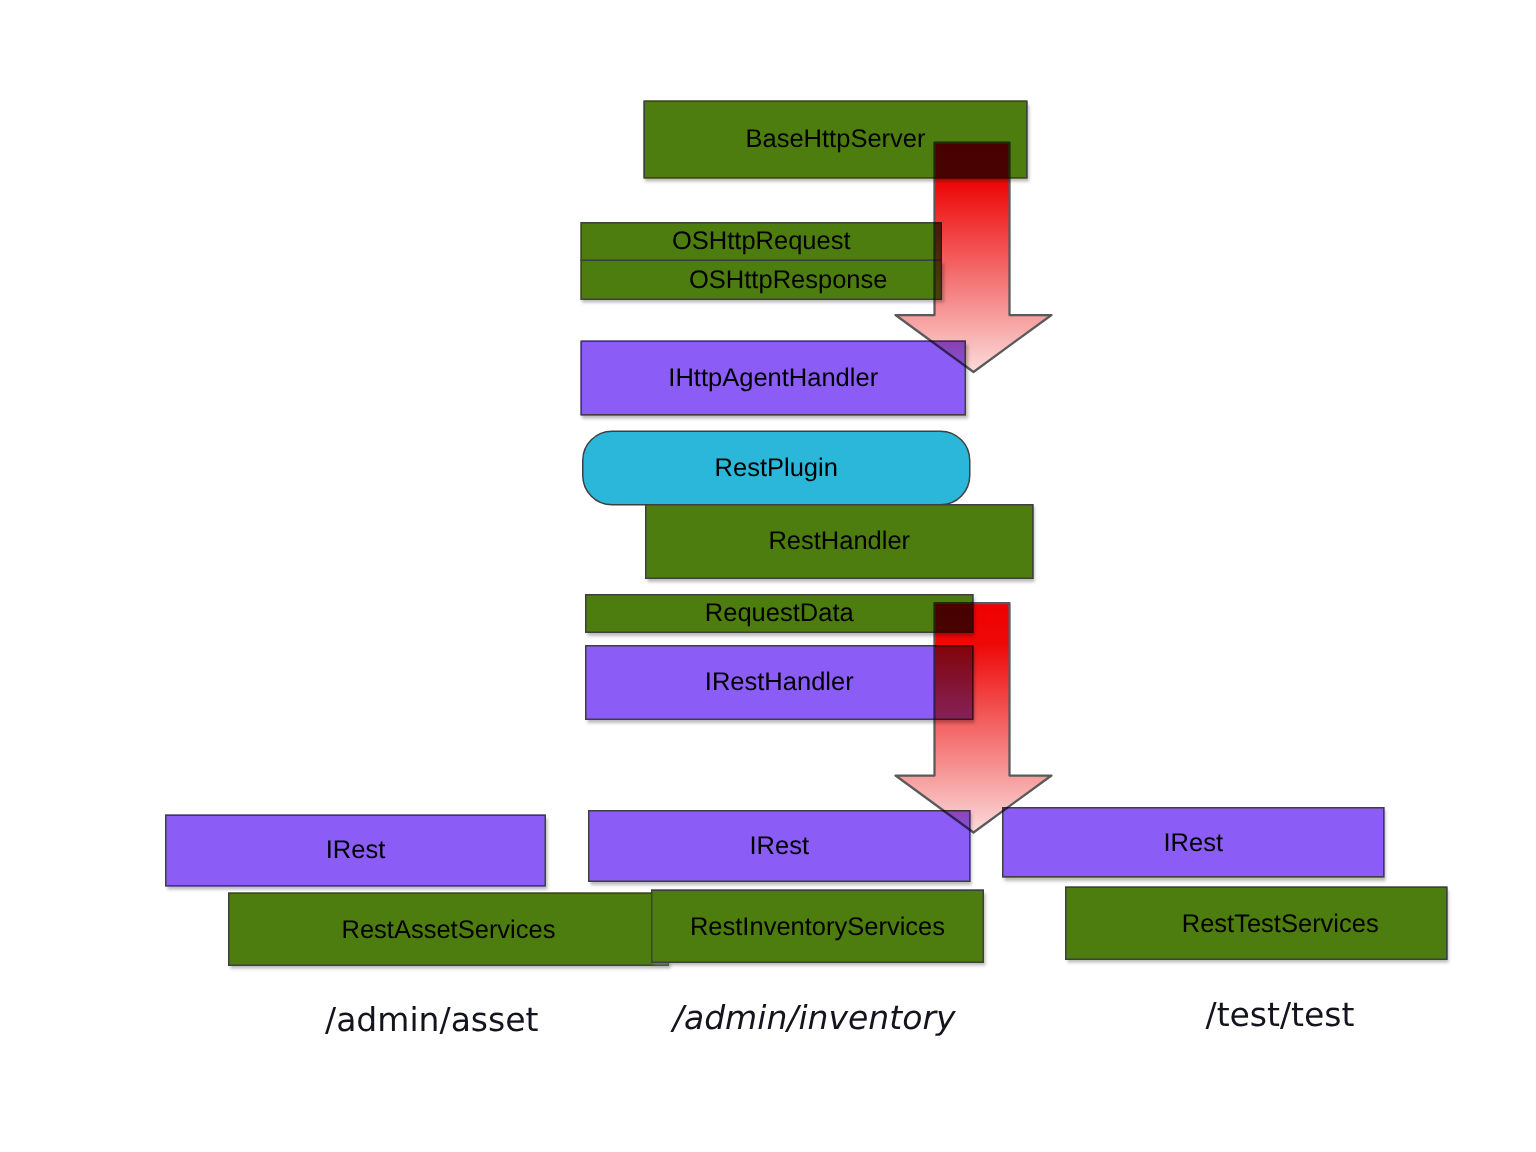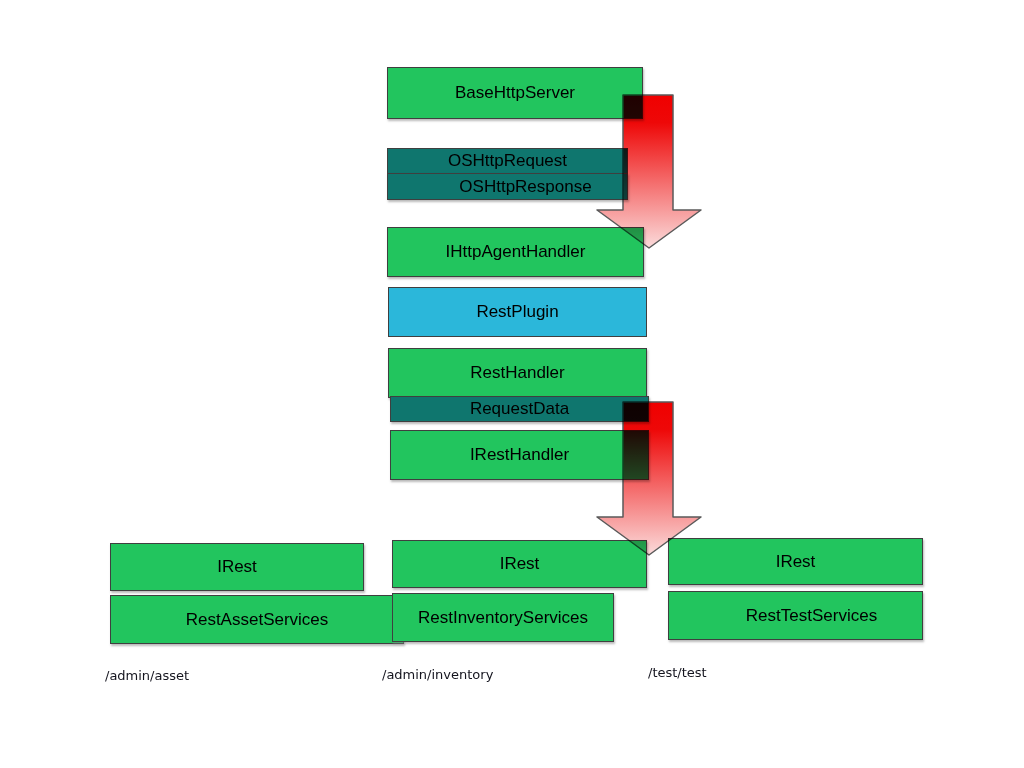--- a/index.html
+++ b/index.html
@@ -22,53 +22,53 @@
     box-sizing: border-box;
     border: 1.5px solid #3f3f3f;
     display: flex;
     align-items: center;
     justify-content: center;
     font-size: 17px;
     color: #000000;
     box-shadow: 1px 2px 2px rgba(130,130,130,0.55);
     white-space: nowrap;
   }
-  .blue   { background: #22c55e; }
-  .yellow { background: #22c55e; }
-  .green  { background: #0f766e; }
+  .blue   { background: #4d7c0f; margin-left: 42px; }
+  .yellow { background: #8b5cf6; }
+  .green  { background: #4d7c0f; }
   .cyan   { background: #2BB7DA; }
 
   
   .b-base        { left: 387px; top:  67px; width: 256px; height: 52px; }
   .b-osreq       { left: 387px; top: 148px; width: 241px; height: 26px; box-shadow: none; }
   .b-osres       { left: 387px; top: 173px; width: 241px; height: 27px; padding-left: 36px; }
   .b-ihttp       { left: 387px; top: 227px; width: 257px; height: 50px; }
-  .b-restplugin  { left: 388px; top: 287px; width: 259px; height: 50px; box-shadow: none; }
-  .b-resthandler { left: 388px; top: 348px; width: 259px; height: 50px; }
+  .b-restplugin  { left: 388px; top: 287px; width: 259px; height: 50px; box-shadow: none; border-radius: 20px; }
+  .b-resthandler { left: 388px; top: 336px; width: 259px; height: 50px; }
   .b-reqdata     { left: 390px; top: 396px; width: 259px; height: 26px; }
   .b-iresthandler{ left: 390px; top: 430px; width: 259px; height: 50px; }
 
   
   .b-c1i { left: 110px; top: 543px; width: 254px; height: 48px; }
   .b-c1s { left: 110px; top: 595px; width: 294px; height: 49px; }
   .b-c2i { left: 392px; top: 540px; width: 255px; height: 48px; }
   .b-c2s { left: 392px; top: 593px; width: 222px; height: 49px; }
   .b-c3i { left: 668px; top: 538px; width: 255px; height: 47px; }
   .b-c3s { left: 668px; top: 591px; width: 255px; height: 49px; padding-left: 32px; }
 
   .route-label {
     position: absolute;
     font-family: "DejaVu Sans", sans-serif;
-    font-size: 13px;
+    font-size: 22px;
     color: #14141e;
-    text-align: left;
+    text-align: right;
     white-space: nowrap;
   }
   .l-c1 { left: 105px; top: 668px; width: 254px; }
-  .l-c2 { left: 382px; top: 667px; width: 255px; }
+  .l-c2 { left: 382px; top: 667px; width: 255px; font-style: italic; }
   .l-c3 { left: 648px; top: 665px; width: 255px; }
 
   #arrow-overlay {
     position: absolute;
     left: 0; top: 0;
     width: 1024px;
     height: 768px;
     mix-blend-mode: multiply;
     pointer-events: none;
   }

